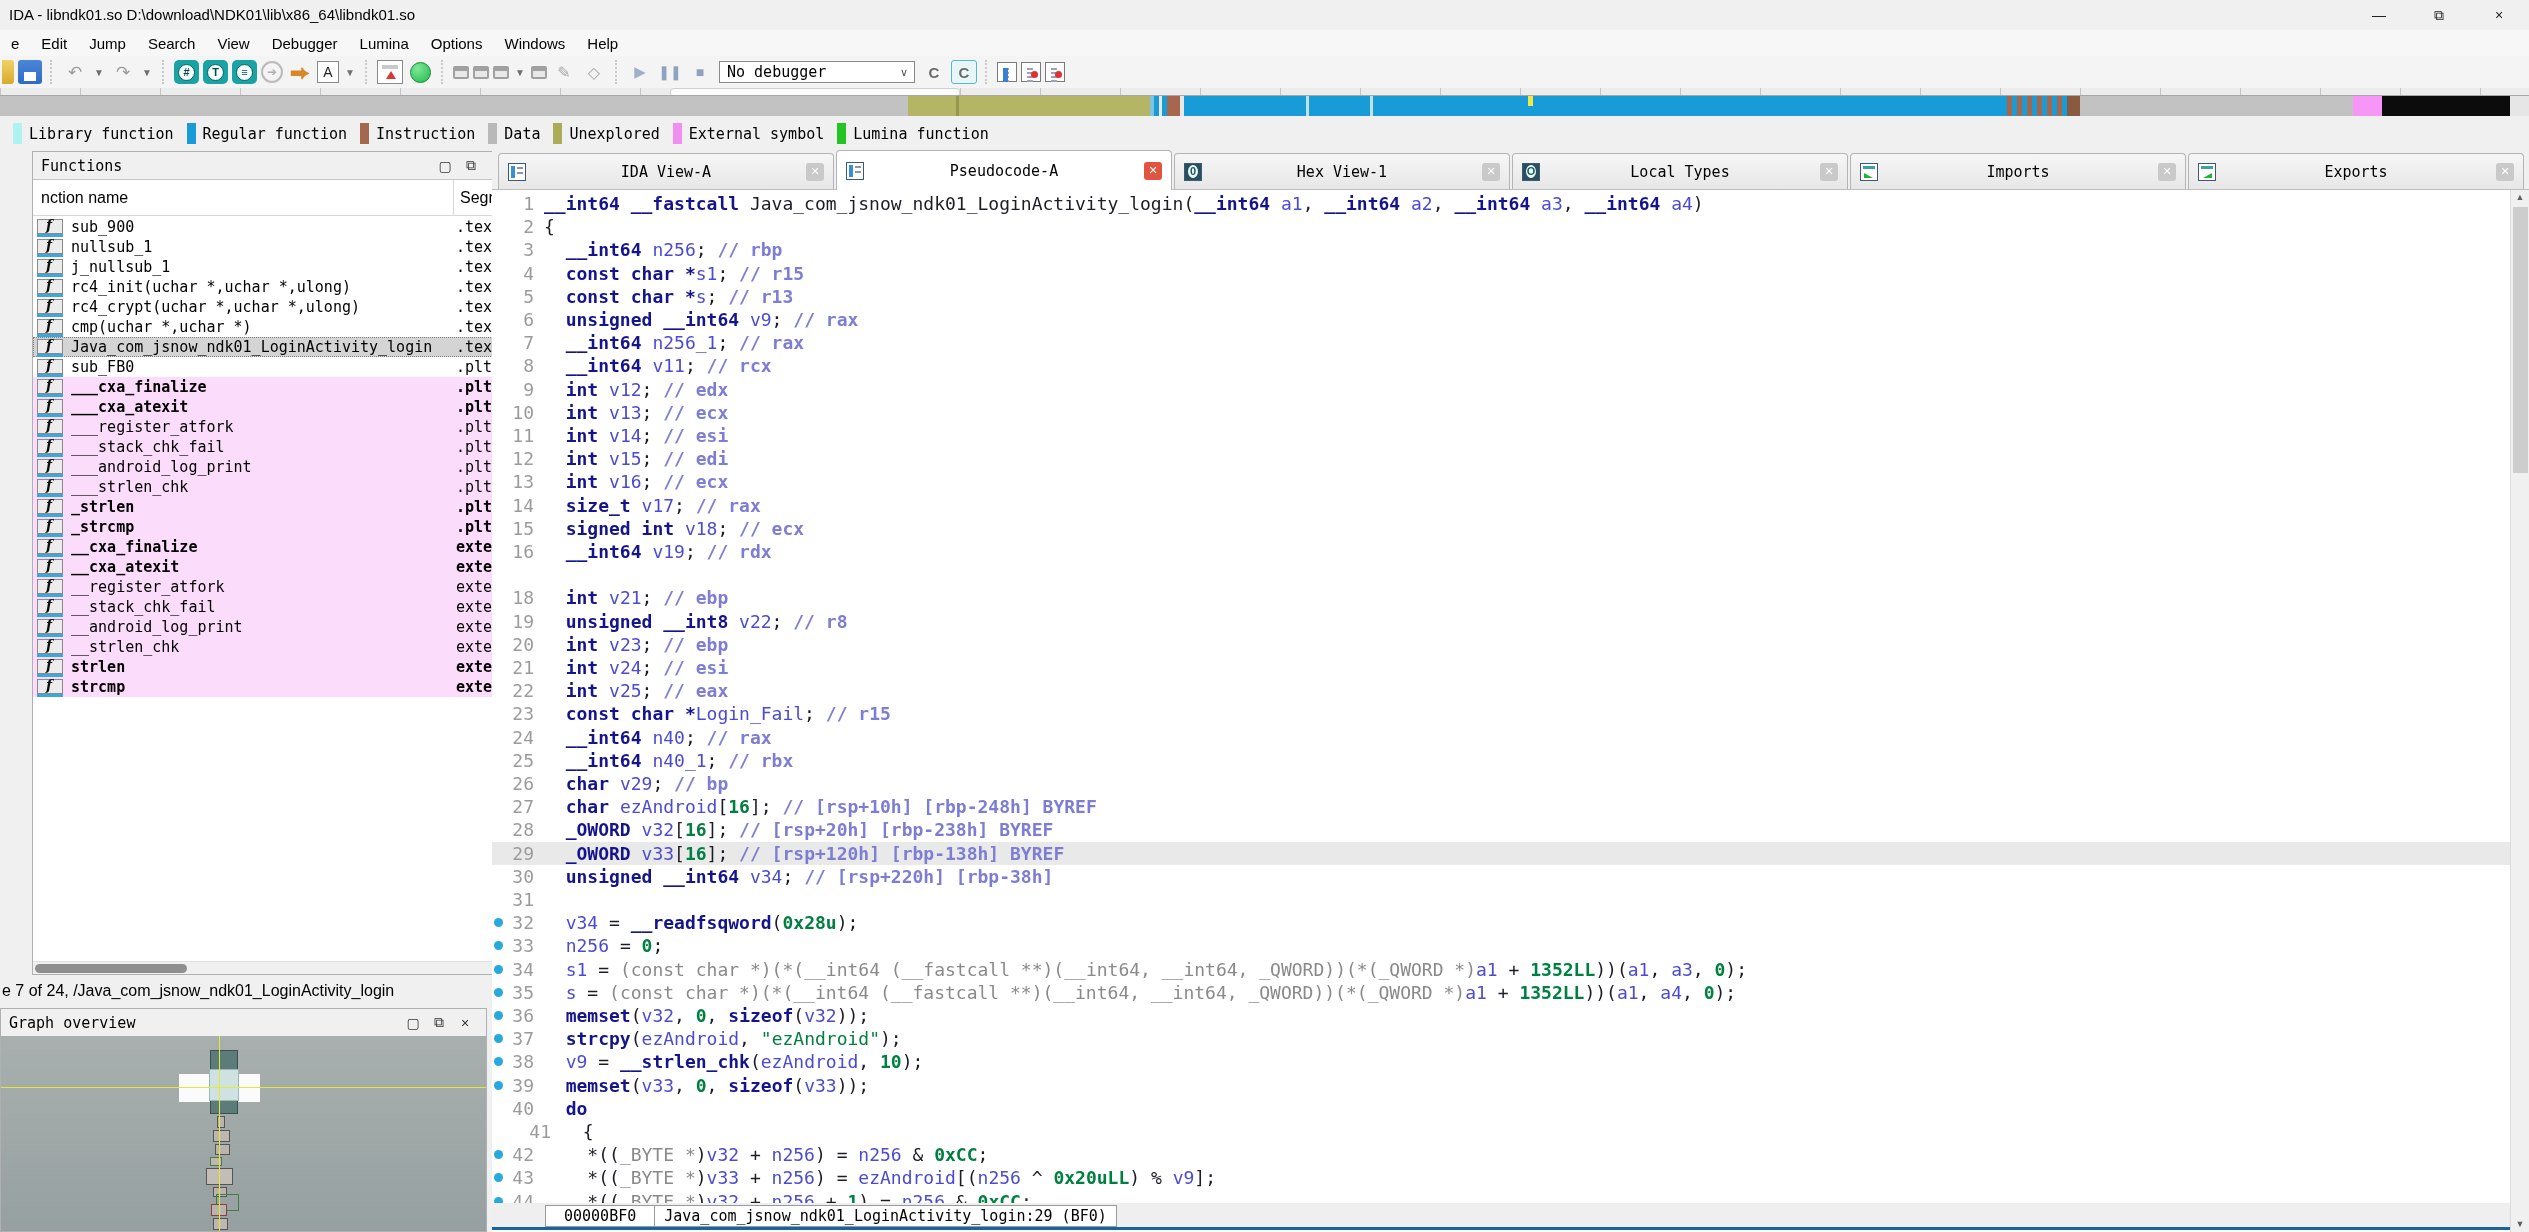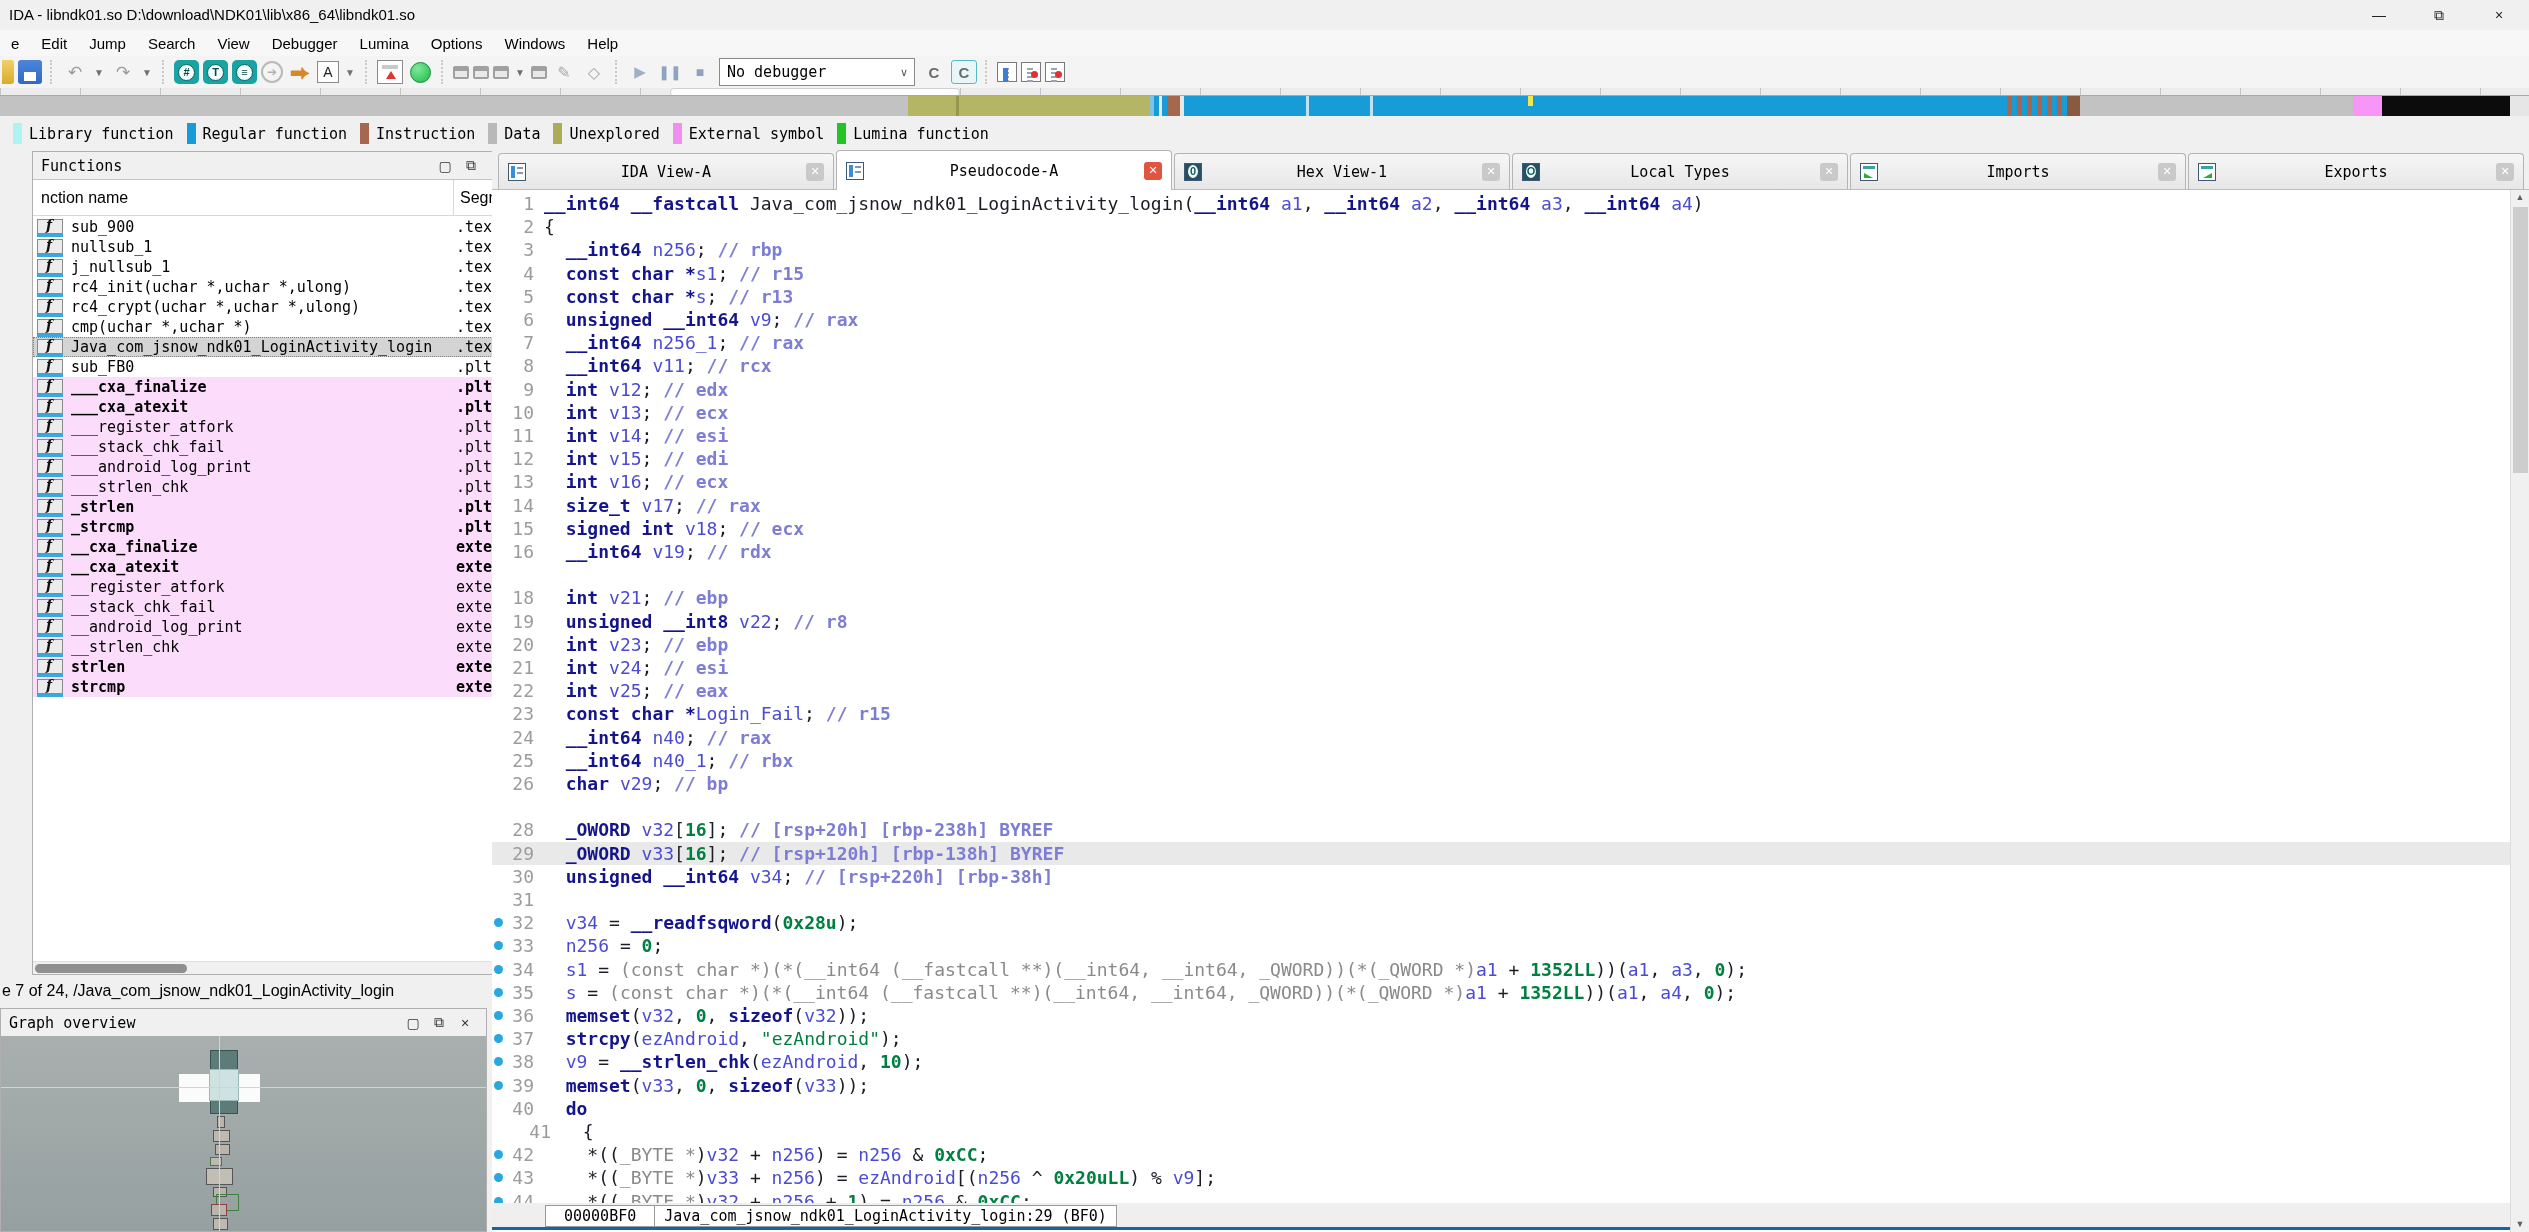--- a/index.html
+++ b/index.html
@@ -32,21 +32,21 @@
   .i-A { border:1px solid #8a8a8a; background:#fff; color:#222; width:22px; height:22px; font-size:14px; }
   .i-navwin { border:1px solid #8a8a8a; background:#fff; }
   .i-navwin::before { content:""; position:absolute; left:4px; top:4px; right:4px; height:4px; background:#c9c9c9; }
   .i-navwin::after { content:""; position:absolute; left:8px; bottom:4px; border-left:5px solid transparent; border-right:5px solid transparent; border-bottom:8px solid #e03535; }
   .i-green { }
   .i-green::after { content:""; width:19px; height:19px; border-radius:50%; background:radial-gradient(circle at 35% 30%,#7fe89a,#1fba4a); border:1px solid #0f8a30; }
   .i-clamp { width:16px; height:13px; border:2px solid #a0a0a0; border-top-width:5px; border-radius:2px; background:#e8e8e8; }
   .i-diamond { color:#a8a8a8; font-size:16px; }
   .i-play { color:#9fb0c8; font-size:15px; }
   .i-pause, .i-stop { color:#8fa3c0; font-size:14px; }
-  .combo { width:196px; height:28px; background:#fff; border:1px solid #8a8a8a; display:flex; align-items:center; margin:0 4px; }
+  .combo { width:196px; height:22px; background:#fff; border:1px solid #8a8a8a; display:flex; align-items:center; margin:0 4px; }
   .combo-label { flex:1; padding-left:7px; font-size:15px; font-family:"DejaVu Sans Mono",monospace; }
   .combo-arrow { width:20px; text-align:center; color:#555; font-size:11px; }
   .i-c { color:#6a6a6a; font-size:15px; font-weight:bold; border:1px solid transparent; }
   .i-c.on { border:1px solid #58b8c8; background:#e8f6f8; border-radius:3px; }
   .i-list { border:1px solid #7a7a7a; background:#fff; width:20px; height:20px; }
   .i-list::before { content:""; position:absolute; left:5px; top:5px; width:6px; height:14px; background:repeating-linear-gradient(#9aa4b4 0 2px,#fff 2px 4px); }
   .i-list.blue::after { content:""; position:absolute; left:5px; top:5px; width:5px; height:14px; background:#3a7fd4; }
   .i-list .dotr { position:absolute; right:2px; bottom:3px; width:7px; height:7px; border-radius:50%; background:#e03030; }
 
   
@@ -376,20 +376,21 @@
       <div class="cline" style="top: 350px;"><span class="cnum">16</span><span class="ctxt"><span class="d">  </span><span class="k">__int64 </span><span class="v">v19</span><span class="d">; </span><span class="c">// rdx</span></span></div>
       <div class="cline" style="top: 396.4px;"><span class="cnum">18</span><span class="ctxt"><span class="d">  </span><span class="k">int </span><span class="v">v21</span><span class="d">; </span><span class="c">// ebp</span></span></div>
       <div class="cline" style="top: 419.6px;"><span class="cnum">19</span><span class="ctxt"><span class="d">  </span><span class="k">unsigned __int8 </span><span class="v">v22</span><span class="d">; </span><span class="c">// r8</span></span></div>
       <div class="cline" style="top: 442.8px;"><span class="cnum">20</span><span class="ctxt"><span class="d">  </span><span class="k">int </span><span class="v">v23</span><span class="d">; </span><span class="c">// ebp</span></span></div>
       <div class="cline" style="top: 466px;"><span class="cnum">21</span><span class="ctxt"><span class="d">  </span><span class="k">int </span><span class="v">v24</span><span class="d">; </span><span class="c">// esi</span></span></div>
       <div class="cline" style="top: 489.2px;"><span class="cnum">22</span><span class="ctxt"><span class="d">  </span><span class="k">int </span><span class="v">v25</span><span class="d">; </span><span class="c">// eax</span></span></div>
       <div class="cline" style="top: 512.4px;"><span class="cnum">23</span><span class="ctxt"><span class="d">  </span><span class="k">const char *</span><span class="v">Login_Fail</span><span class="d">; </span><span class="c">// r15</span></span></div>
       <div class="cline" style="top: 535.6px;"><span class="cnum">24</span><span class="ctxt"><span class="d">  </span><span class="k">__int64 </span><span class="v">n40</span><span class="d">; </span><span class="c">// rax</span></span></div>
       <div class="cline" style="top: 558.8px;"><span class="cnum">25</span><span class="ctxt"><span class="d">  </span><span class="k">__int64 </span><span class="v">n40_1</span><span class="d">; </span><span class="c">// rbx</span></span></div>
       <div class="cline" style="top: 582px;"><span class="cnum">26</span><span class="ctxt"><span class="d">  </span><span class="k">char </span><span class="v">v29</span><span class="d">; </span><span class="c">// bp</span></span></div>
+      <div class="cline" style="top: 605.2px;"><span class="cnum">27</span><span class="ctxt"><span class="d">  </span><span class="k">char </span><span class="v">ezAndroid</span><span class="d">[</span><span class="n">16</span><span class="d">]; </span><span class="c">// [rsp+10h] [rbp-248h] BYREF</span></span></div>
       <div class="cline" style="top: 628.4px;"><span class="cnum">28</span><span class="ctxt"><span class="d">  </span><span class="k">_OWORD </span><span class="v">v32</span><span class="d">[</span><span class="n">16</span><span class="d">]; </span><span class="c">// [rsp+20h] [rbp-238h] BYREF</span></span></div>
       <div class="cline hl" style="top: 651.6px;"><span class="cnum">29</span><span class="ctxt"><span class="d">  </span><span class="k">_OWORD </span><span class="v">v33</span><span class="d">[</span><span class="n">16</span><span class="d">]; </span><span class="c">// [rsp+120h] [rbp-138h] BYREF</span></span></div>
       <div class="cline" style="top: 674.8px;"><span class="cnum">30</span><span class="ctxt"><span class="d">  </span><span class="k">unsigned __int64 </span><span class="v">v34</span><span class="d">; </span><span class="c">// [rsp+220h] [rbp-38h]</span></span></div>
       <div class="cline" style="top: 698px;"><span class="cnum">31</span><span class="ctxt"></span></div>
       <div class="cline" style="top: 721.2px; padding-left: 40px;"><span class="cnum">32</span><span class="cdot"></span><span class="ctxt"><span class="d">  </span><span class="v">v34</span><span class="d"> = </span><span class="k">__readfsqword</span><span class="d">(</span><span class="n">0x28u</span><span class="d">);</span></span></div>
       <div class="cline" style="top: 744.4px;"><span class="cnum">33</span><span class="cdot"></span><span class="ctxt"><span class="d">  </span><span class="v">n256</span><span class="d"> = </span><span class="n">0</span><span class="d">;</span></span></div>
       <div class="cline" style="top: 767.6px;"><span class="cnum">34</span><span class="cdot"></span><span class="ctxt"><span class="d">  </span><span class="v">s1</span><span class="d"> = </span><span class="g">(const char *)(*(__int64 (__fastcall **)(__int64, __int64, _QWORD))(*(_QWORD *)</span><span class="v">a1</span><span class="d"> + </span><span class="n">1352LL</span><span class="d">))(</span><span class="v">a1</span><span class="d">, </span><span class="v">a3</span><span class="d">, </span><span class="n">0</span><span class="d">);</span></span></div>
       <div class="cline" style="top: 790.8px;"><span class="cnum">35</span><span class="cdot"></span><span class="ctxt"><span class="d">  </span><span class="v">s</span><span class="d"> = </span><span class="g">(const char *)(*(__int64 (__fastcall **)(__int64, __int64, _QWORD))(*(_QWORD *)</span><span class="v">a1</span><span class="d"> + </span><span class="n">1352LL</span><span class="d">))(</span><span class="v">a1</span><span class="d">, </span><span class="v">a4</span><span class="d">, </span><span class="n">0</span><span class="d">);</span></span></div>
       <div class="cline" style="top: 814px;"><span class="cnum">36</span><span class="cdot"></span><span class="ctxt"><span class="d">  </span><span class="k">memset</span><span class="d">(</span><span class="v">v32</span><span class="d">, </span><span class="n">0</span><span class="d">, </span><span class="k">sizeof</span><span class="d">(</span><span class="v">v32</span><span class="d">));</span></span></div>
       <div class="cline" style="top: 837.2px;"><span class="cnum">37</span><span class="cdot"></span><span class="ctxt"><span class="d">  </span><span class="k">strcpy</span><span class="d">(</span><span class="v">ezAndroid</span><span class="d">, </span><span class="s">"ezAndroid"</span><span class="d">);</span></span></div>

